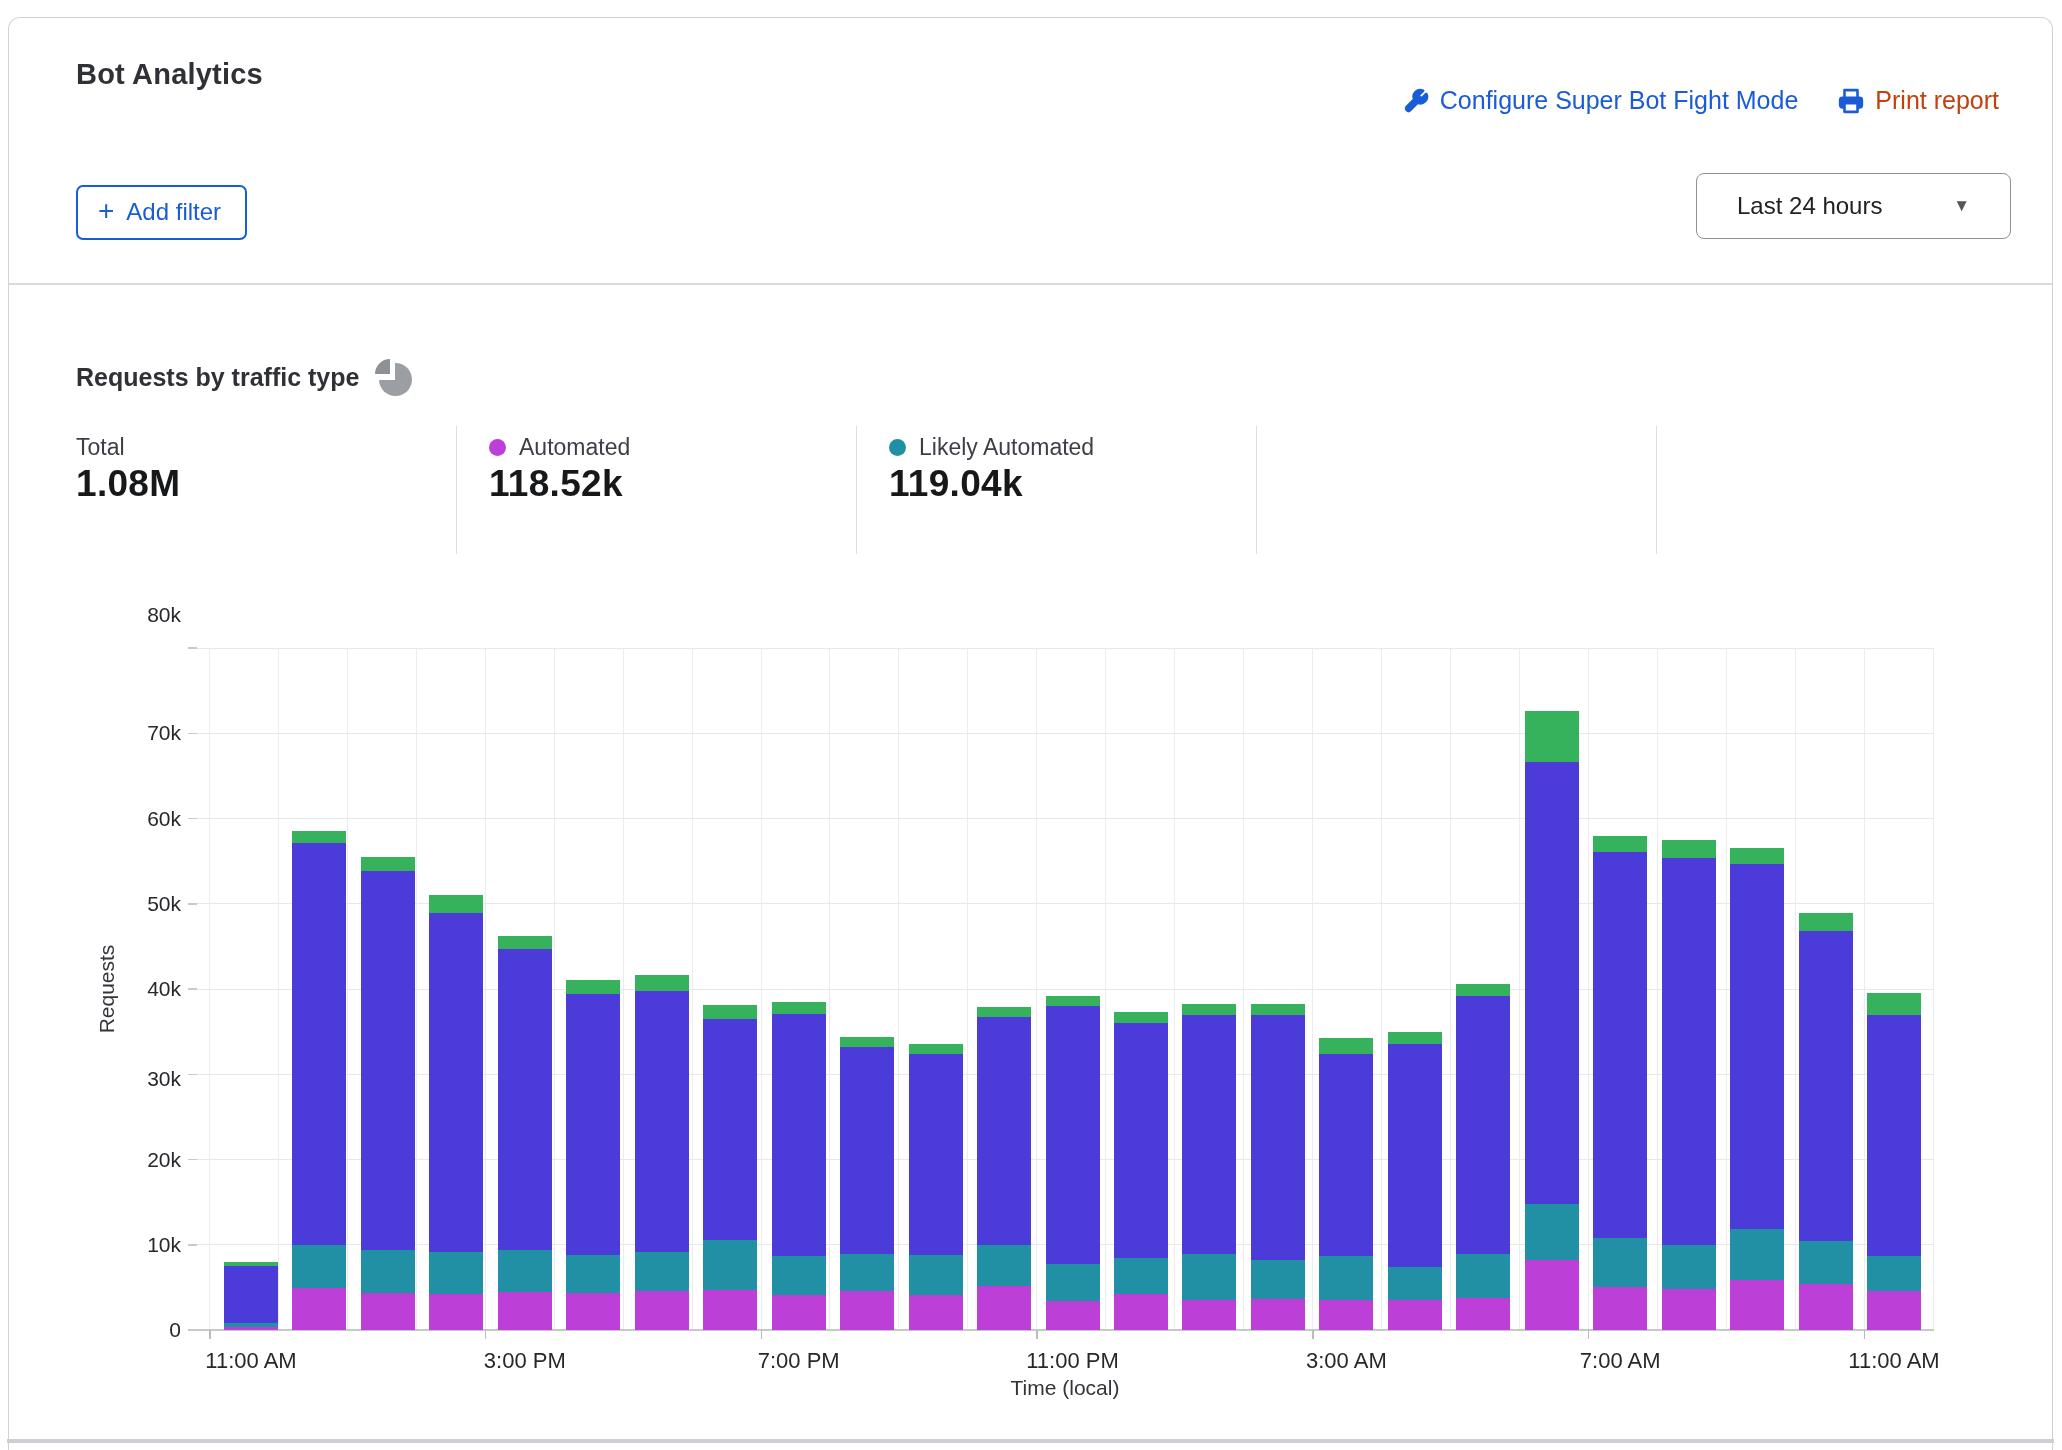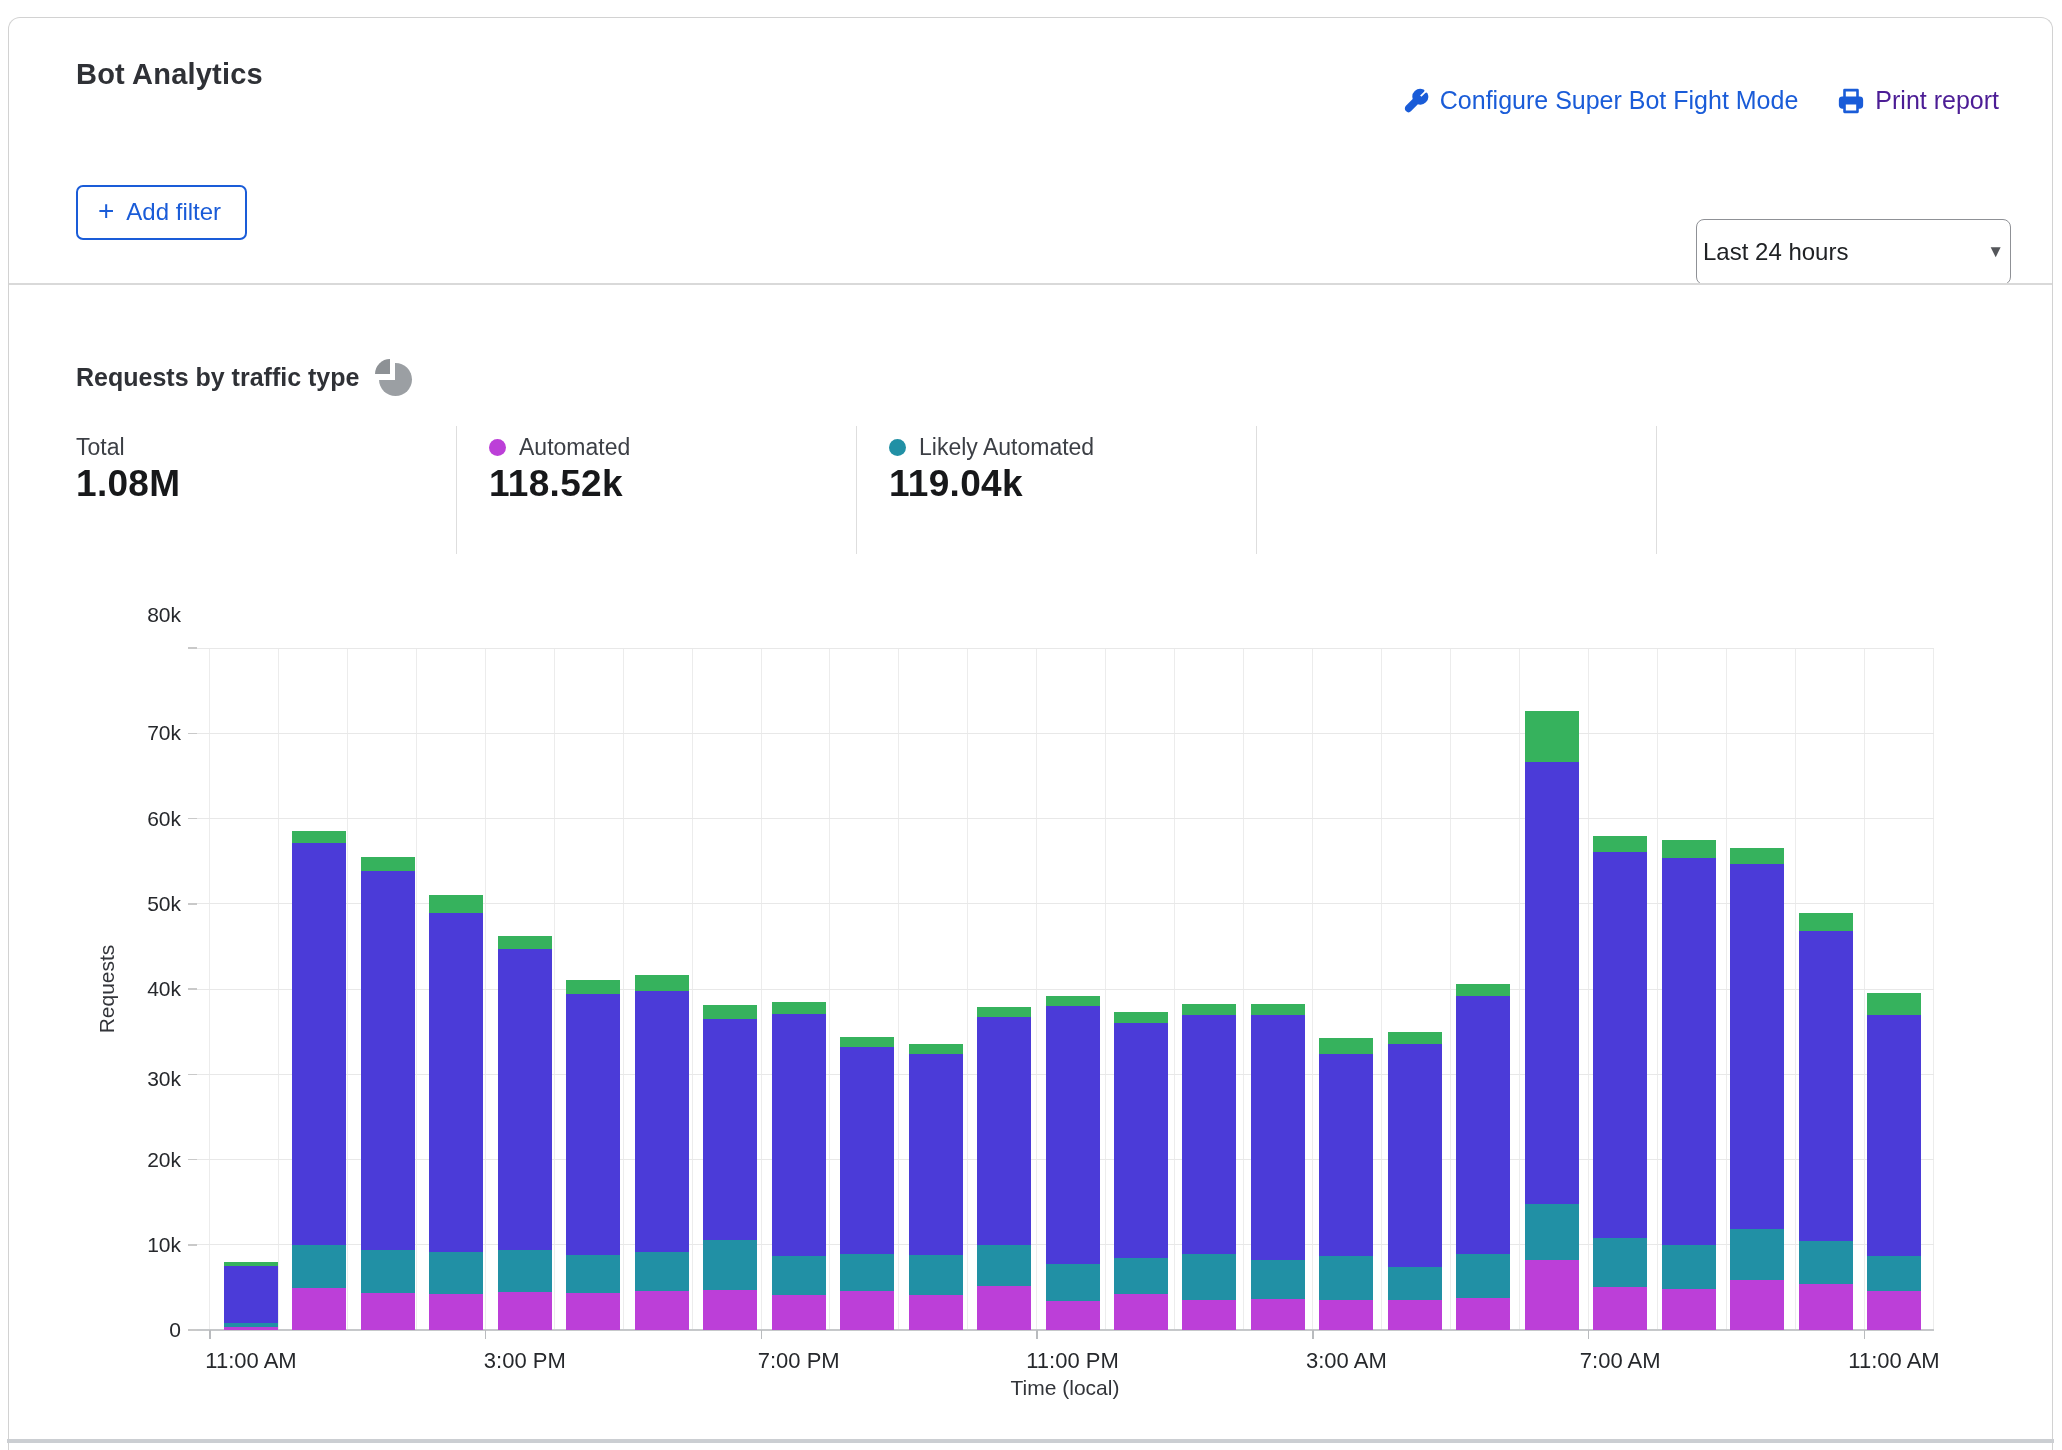--- a/index.html
+++ b/index.html
@@ -17,21 +17,21 @@
   .btn-add-filter {
     position:absolute; left:67px; top:167px; display:inline-flex; align-items:center; gap:12px;
     padding:11px 24px 12px 20px; border-radius:7px; background:#fff;
     font-size:24px; cursor:pointer;
   }
   .btn-add-filter .plus { font-size:28px; font-weight:400; line-height:1; position:relative; top:-1px; }
   .select-box {
     position:absolute; top:155px; right:41px; width:315px; height:66px;
     border:1.5px solid #8f9196; border-radius:8px; background:#fff;
     display:flex; align-items:center; justify-content:space-between;
-    padding:0 6px; font-size:24px; color:#202225; cursor:pointer;margin-top:46px;
+    padding:0 40px; font-size:24px; color:#202225; cursor:pointer;
   }
   .select-box .caret { font-size:17px; color:#54565a; }
   .header-divider { position:absolute; left:0; top:265px; width:100%; height:1.5px; background:#d9d9d9; }
   
   .section-title-row { position:absolute; left:67px; top:340px; display:flex; align-items:center; gap:15px; }
   .section-title { font-size:25px; font-weight:700; color:#2f3136; }
   .pie-icon { position:relative; width:38px; height:38px; }
   .pie-main { position:absolute; right:0; bottom:0; width:33px; height:33px; border-radius:50%;
     background:conic-gradient(#9b9fa3 0 270deg, transparent 270deg 360deg); }
   .pie-slice { position:absolute; left:1px; top:1px; width:15px; height:15px; background:#8d9195;
@@ -77,21 +77,21 @@
       <span style="color:#1A5CD8">Configure Super Bot Fight Mode</span>
     </div>
     <div class="hlink">
       <span>
         <svg width="26" height="26" viewBox="0 0 24 24" fill="none" stroke="#1A5CD8" stroke-width="2.4" stroke-linecap="round" stroke-linejoin="round">
             <polyline points="6 9 6 2 18 2 18 9"></polyline>
             <path d="M6 18H4a2 2 0 0 1-2-2v-5a2 2 0 0 1 2-2h16a2 2 0 0 1 2 2v5a2 2 0 0 1-2 2h-2" fill="#1A5CD8"></path>
             <rect x="6" y="14" width="12" height="8" fill="#fff"></rect>
           </svg>
       </span>
-      <span style="color:#4c1d95">Print report</span>
+      <span style="color:#c2410c">Print report</span>
     </div>
   </div>
 
   <div class="btn-add-filter" style="border:2px solid #1A5CD8; color:#1A5CD8">
     <span class="plus">+</span>
     <span>Add filter</span>
   </div>
 
   <div class="select-box">
     <span>Last 24 hours</span>

